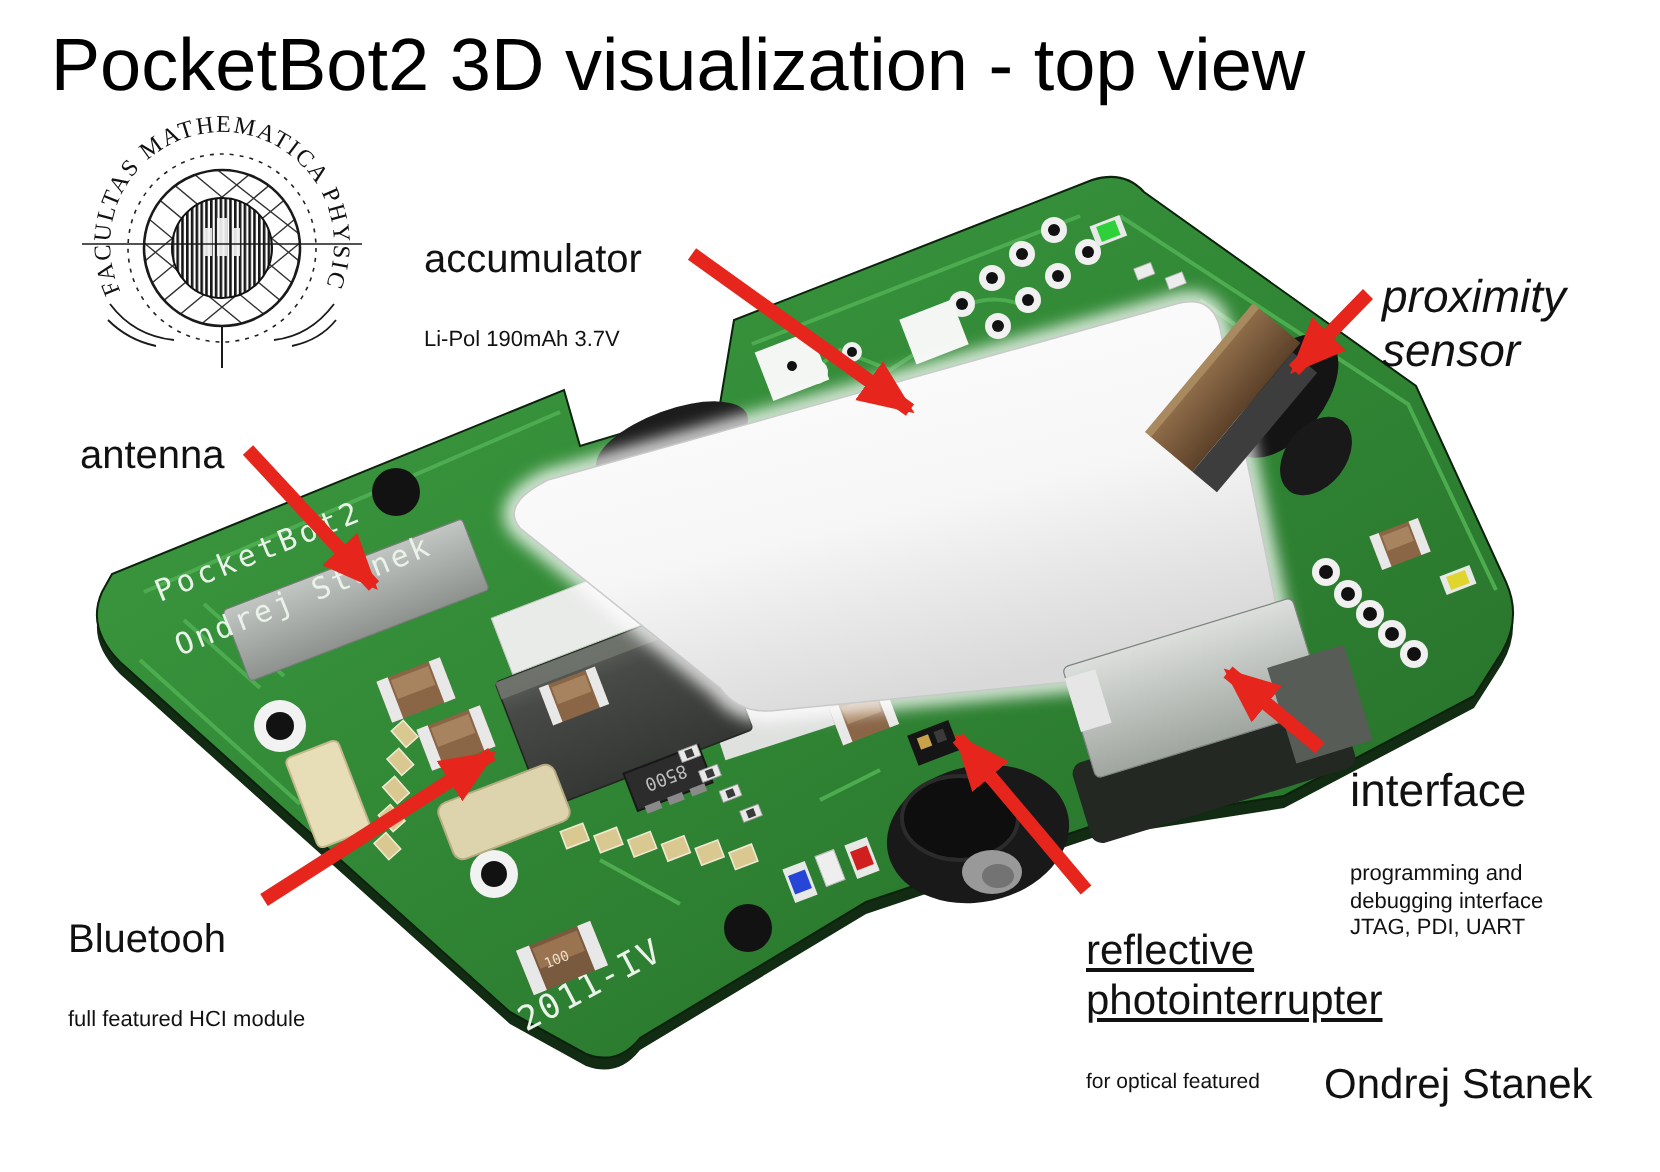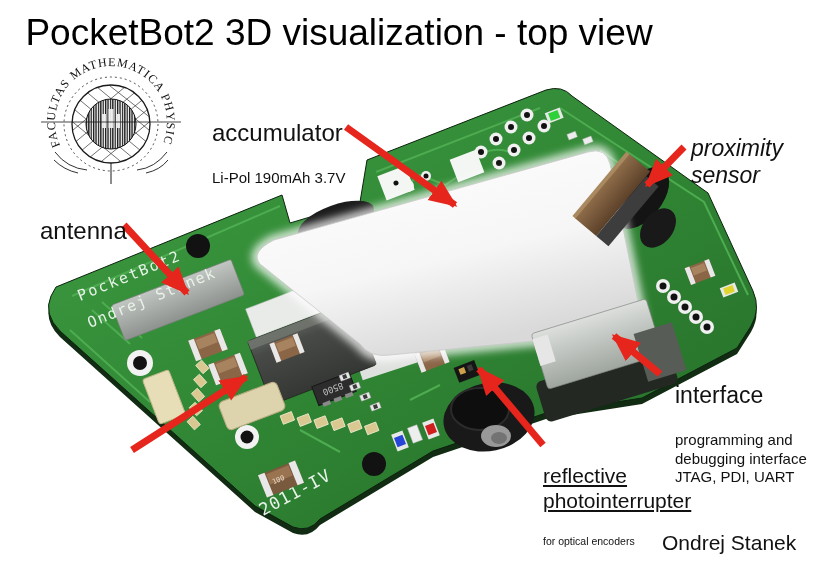--- a/index.html
+++ b/index.html
@@ -3,22 +3,22 @@
 <meta charset="utf-8">
 <style>
   html,body{margin:0;padding:0;background:#fff;}
   .stage{position:relative;width:830px;height:586px;background:#fff;overflow:hidden;
          font-family:"Liberation Sans","DejaVu Sans",sans-serif;color:#000;}
   .title{position:absolute;top:12px;left:0;width:678px;text-align:center;
          font-size:37px;letter-spacing:0px;color:#000;}
   .seal{position:absolute;left:33px;top:56px;}
   .scene{position:absolute;left:0;top:0;}
   .lbl{position:absolute;white-space:pre-line;line-height:1.18;}
-  .lbl .t{font-size:24px;color:#111;}
-  .lbl .s{font-size:15px;color:#111;line-height:1.25;margin-top:3px;}
+  .lbl .t{font-size:20px;color:#111;}
+  .lbl .s{font-size:11px;color:#111;line-height:1.25;margin-top:3px;}
   .lbl-acc{left:212px;top:100px;}
   .lbl-prox{left:691px;top:116px;font-style:italic;}
   .lbl-prox .t{font-size:23px;}
   .lbl-ant{left:40px;top:198px;}
   .lbl-bt{left:34px;top:440px;}
   .lbl-conn{left:675px;top:363px;}
   .lbl-conn .t{font-size:23px;}
   .lbl-photo{left:543px;top:445px;}
   .lbl-photo .t{font-size:21px;text-decoration:underline;}
   .lbl-photo .s{font-size:10.5px;}
@@ -379,28 +379,32 @@
 
   <div class="lbl lbl-prox">
     <div class="t">proximity
 sensor</div>
   </div>
 
   <div class="lbl lbl-ant">
     <div class="t">antenna</div>
   </div>
 
+  <div class="lbl lbl-bt">
+    <div class="t">Bluetooh</div>
+    <div class="s">full featured HCI module</div>
+  </div>
 
   <div class="lbl lbl-conn">
     <div class="t">interface</div>
     <div class="s">programming and
 debugging interface
 JTAG, PDI, UART</div>
   </div>
 
   <div class="lbl lbl-photo">
     <div class="t">reflective
 photointerrupter</div>
-    <div class="s">for optical encoders</div>
+    <div class="s">for optical featured</div>
   </div>
 
   <div class="signature">Ondrej Stanek</div>
 </div>
 
 </body></html>

